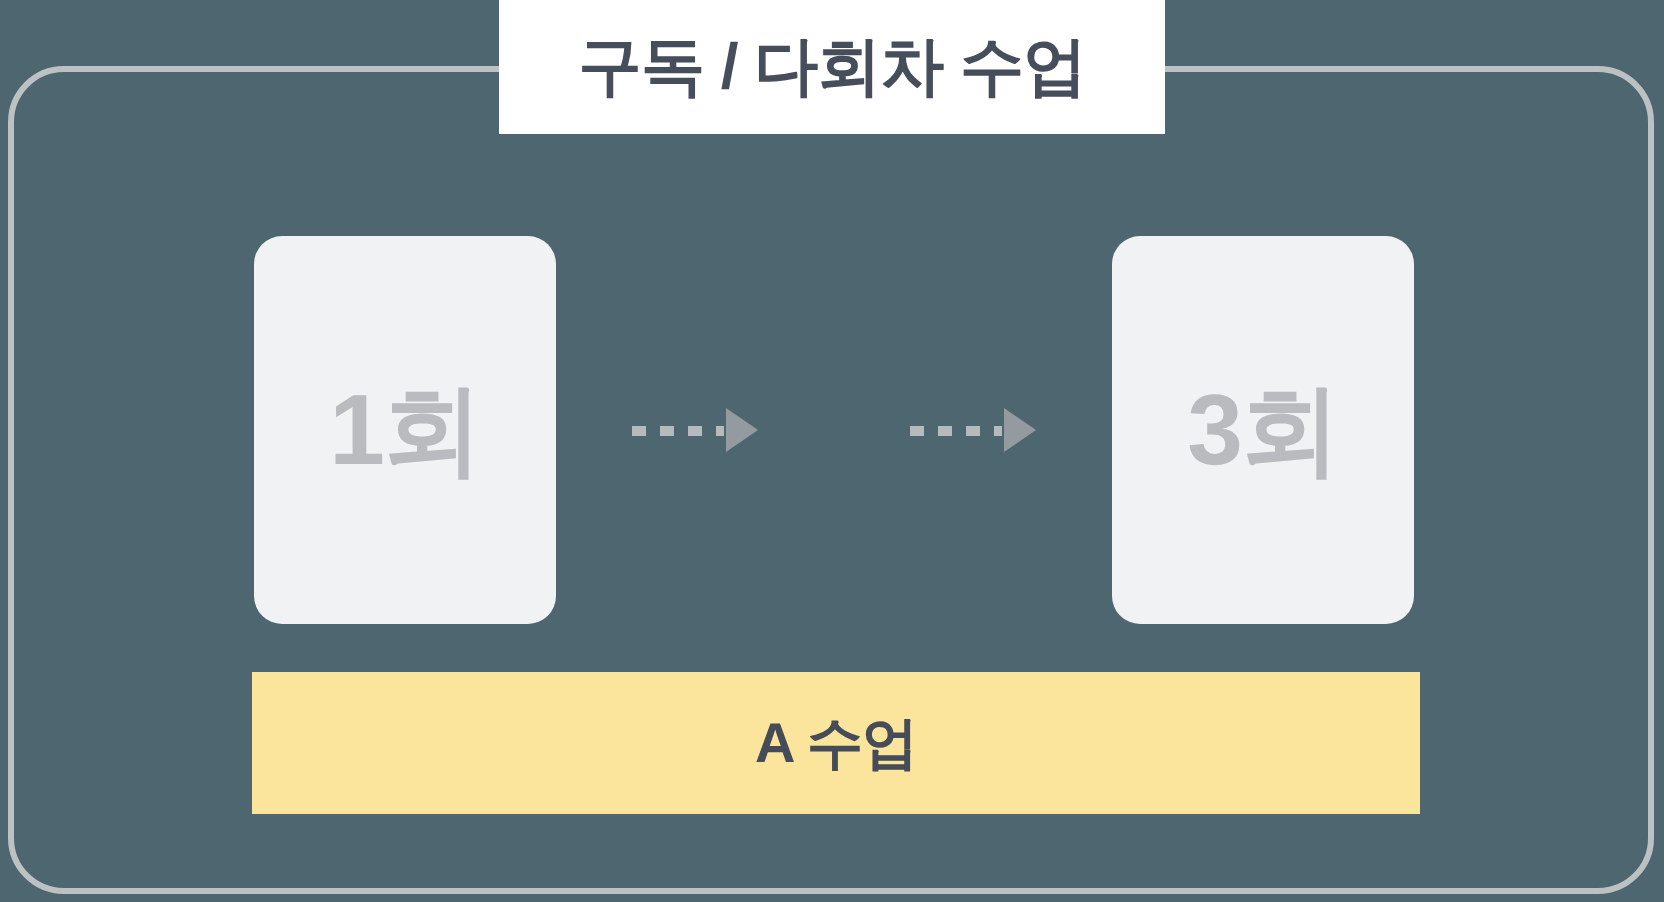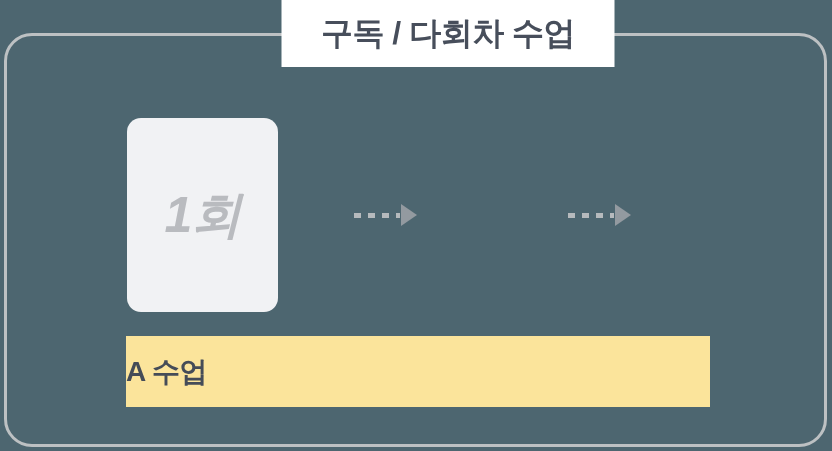--- a/index.html
+++ b/index.html
@@ -25,31 +25,29 @@
     border:3px solid var(--frame-border);
     border-radius:28px;
     box-sizing:border-box;
   }
   .title-box{
     position:absolute;top:0;left:50%;transform:translateX(-50%);
     width:333px;height:67px;
     background:var(--title-bg);
     display:flex;align-items:center;justify-content:center;
     z-index:2;
-    margin-left:32px;
   }
   .title-box .title{
     font-size:32px;font-weight:700;color:var(--title-text);
     letter-spacing:-0.5px;white-space:nowrap;
   }
   .cards-row{
     position:absolute;left:127px;top:118px;width:580px;height:194px;
     display:flex;align-items:stretch;justify-content:space-between;
     z-index:1;
-    font-style:italic;
   }
   .session-card{
     width:151px;height:194px;
     background:var(--card-bg);
     border-radius:14px;
     display:flex;align-items:center;justify-content:center;
     box-sizing:border-box;
   }
   .session-card .card-label{
     font-size:50px;font-weight:700;color:var(--card-text);
@@ -66,21 +64,21 @@
   .arrow-head{
     width:0;height:0;
     border-left:16px solid var(--arrow-head);
     border-top:11px solid transparent;
     border-bottom:11px solid transparent;
     margin-left:1px;
   }
   .class-bar{
     position:absolute;left:126px;top:336px;width:584px;height:71px;
     background:var(--bar-bg);
-    display:flex;align-items:center;justify-content:flex-start;
+    display:flex;align-items:center;justify-content:center;
     z-index:1;
   }
   .class-bar .bar-label{
     font-size:28px;font-weight:700;color:var(--bar-text);
     letter-spacing:-0.5px;
   }
 </style>
 </head>
 <body>
 
@@ -95,17 +93,20 @@
     <span class="card-label">1회</span>
   </div>
   <div class="arrow">
     <span class="arrow-line"></span>
     <span class="arrow-head"></span>
   </div>
   <div class="arrow">
     <span class="arrow-line"></span>
     <span class="arrow-head"></span>
   </div>
+  <div class="session-card">
+    <span class="card-label">3회</span>
+  </div>
 </div>
 
 <div class="class-bar">
   <span class="bar-label">A 수업</span>
 </div>
 
 </body></html>

